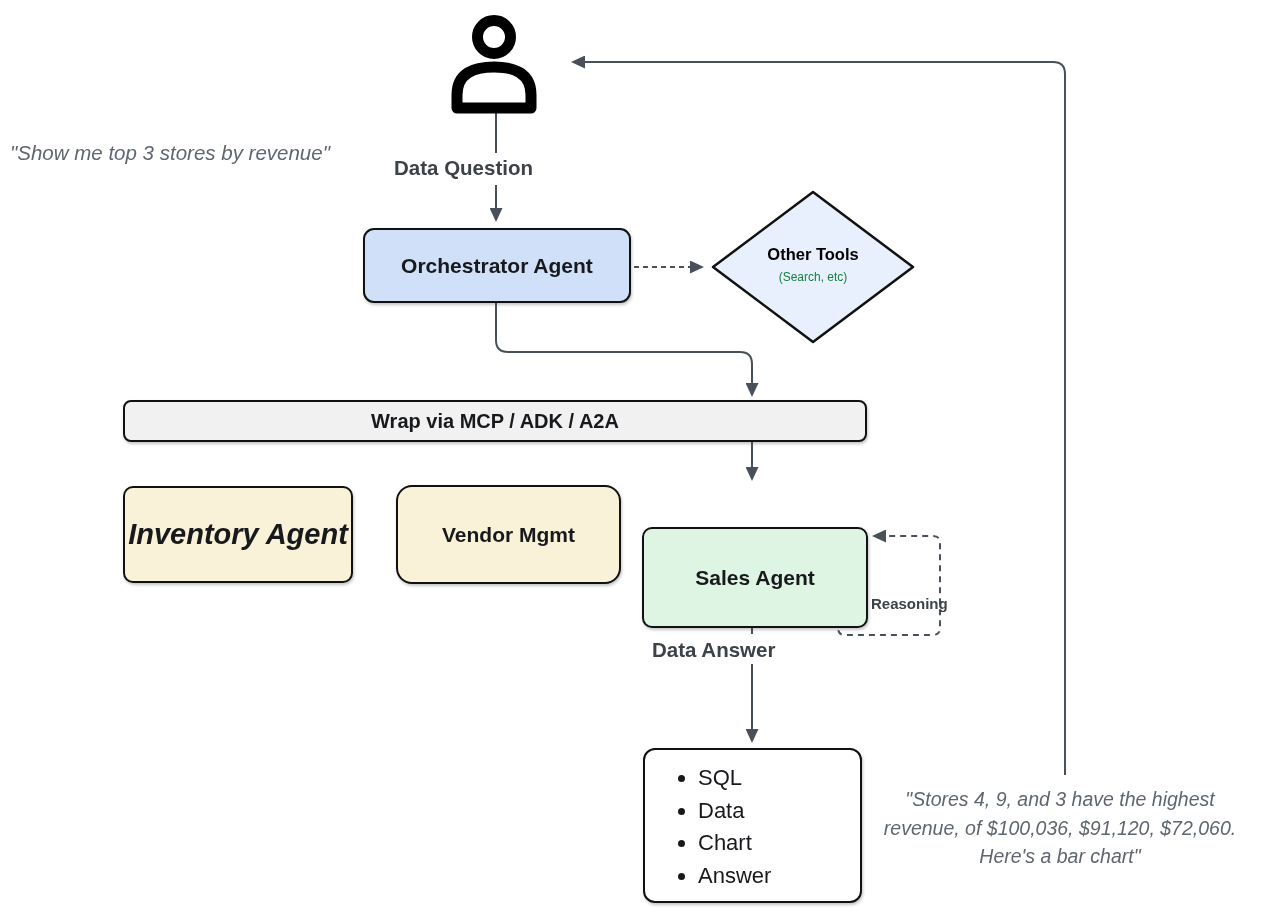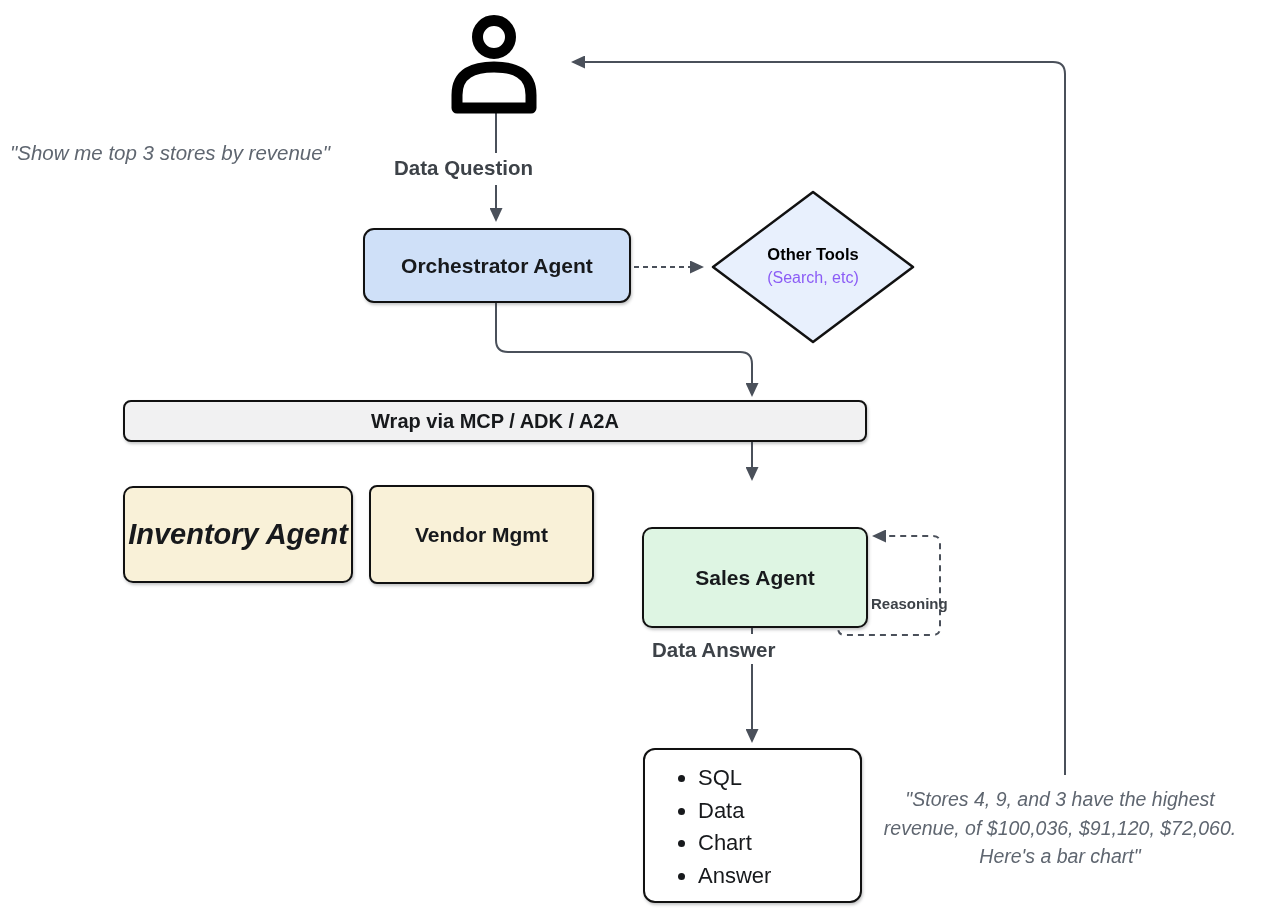--- a/index.html
+++ b/index.html
@@ -29,41 +29,41 @@
     border: 2.5px solid var(--border, #111);
     color: var(--node-text, #17191c);
     font-weight: bold;
     box-sizing: border-box;
     box-shadow: 1px 2px 3px rgba(60,64,67,0.30);
     background: #fff;
   }
   .node-orchestrator { left:363px; top:228px; width:268px; height:75px; border-radius:11px; background:var(--orchestrator-fill); font-size:21px; }
   .node-bar { left:123px; top:400px; width:744px; height:42px; border-radius:8px; background:var(--bar-fill); font-size:20px; }
   .node-inventory { left:123px; top:486px; width:230px; height:97px; border-radius:10px; background:var(--worker-fill); font-size:29px;font-style:italic; }
-  .node-vendor { left:369px; top:485px; width:225px; height:99px; border-radius:8px; background:var(--worker-fill); font-size:21px; }
+  .node-vendor { left:396px; top:485px; width:225px; height:99px; border-radius:16px; background:var(--worker-fill); font-size:21px; }
   .node-sales { left:642px; top:496px; width:226px; height:101px; border-radius:10px; background:var(--sales-fill); font-size:21px;margin-top:31px; }
   .node-output {
     left:643px; top:748px; width:219px; height:155px; border-radius:12px;
     background:var(--output-fill); font-weight:normal;
     align-items:flex-start; justify-content:flex-start;
   }
   .node-output ul {
     margin: 12px 0 0 0;
     padding: 0 0 0 53px;
     list-style: disc;
     font-size: 22px;
     line-height: 32.5px;
     color:#17191c;
   }
   .diamond-label {
     position:absolute; z-index:2; left:713px; top:243px; width:200px;
     text-align:center; line-height:23px;
   }
   .diamond-title { font-weight:bold; font-size:16.5px; color:#000000; }
-  .diamond-sub { font-size:16px; color:#8b5cf6; }
+  .diamond-sub { font-size:12px; color:#15803d; }
   .flow-label {
     position:absolute; z-index:2;
     color: var(--label-text, #3d4248);
     font-weight:bold; font-size:20.5px; 
   }
   .label-question { left:394px; top:156px; width:200px; }
   .label-answer { left:652px; top:638px; width:200px; }
   .label-reasoning { left:871px; top:595px; width:140px; font-size:15px; }
   .quote {
     position:absolute; z-index:2;

